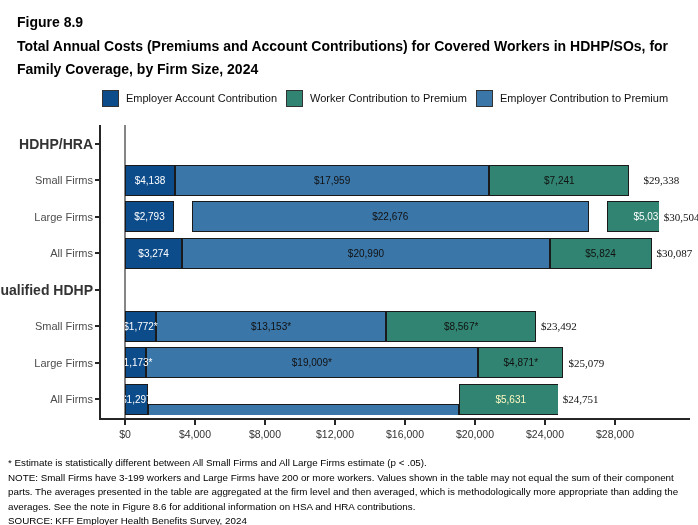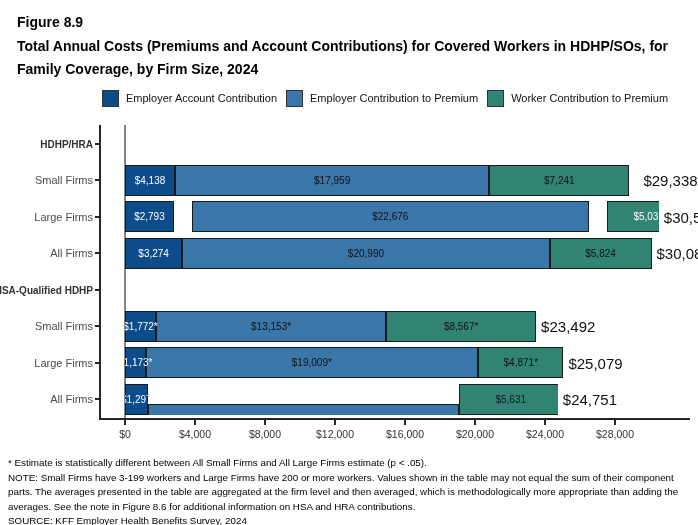--- a/index.html
+++ b/index.html
@@ -12,53 +12,53 @@
   .chart-title{font-size:14px;font-weight:bold;line-height:23px;width:660px;margin-top:2px;}
   .legend{position:absolute;left:102px;top:87px;height:22px;display:flex;align-items:center;}
   .legend-item{display:flex;align-items:center;margin-right:9px;}
   .legend-swatch{width:17px;height:17px;border:1.5px solid #333;box-sizing:border-box;margin-right:7px;flex:none;}
   .legend-label{font-size:11px;color:#111;white-space:nowrap;}
   #chart{position:absolute;left:0;top:112px;width:698px;height:342px;}
   #chart *{box-sizing:border-box;}
   .axis-line{position:absolute;background:#262626;}
   .grid-zero{position:absolute;width:2px;background:#858585;z-index:0;}
   .row-label{position:absolute;white-space:nowrap;font-size:11px;color:#4d4d4d;transform:translateY(-50%);z-index:1;}
-  .row-label.section{font-size:10px;font-weight:bold;color:#333;}
+  .row-label.section{font-size:14px;font-weight:bold;color:#333;}
   .cat-tick{position:absolute;height:2px;background:#262626;z-index:1;}
   .x-tick{position:absolute;width:1.5px;background:#262626;}
   .x-tick-label{position:absolute;font-size:10.5px;color:#333;text-align:center;width:60px;}
   .bar{position:absolute;display:flex;overflow:hidden;z-index:2;}
   .bar-segment{flex:none;height:100%;border:1px solid #1a1a1a;display:flex;align-items:center;justify-content:center;}
   .seg-label{position:relative;font-size:10px;white-space:nowrap;z-index:3;}
-  .total-label{position:absolute;font-size:15px;color:#111;white-space:nowrap;transform:translateY(-50%);z-index:2;}
+  .total-label{position:absolute;font-size:11px;color:#111;white-space:nowrap;transform:translateY(-50%);z-index:2;font-family:Liberation Serif, serif;}
   .footnotes{position:absolute;left:8px;top:456px;width:686px;font-size:9.8px;line-height:14.6px;color:#000;}
   .footnotes p{margin:0;padding:0;}
 </style>
 </head>
 <body>
 
 <div class="page">
 
   <div class="title-block">
     <div class="figure-label">Figure 8.9</div>
     <div class="chart-title">Total Annual Costs (Premiums and Account Contributions) for Covered Workers in HDHP/SOs, for Family Coverage, by Firm Size, 2024</div>
   </div>
 
   <div class="legend">
       <div class="legend-item">
         <div class="legend-swatch" style="background: rgb(13, 76, 139);"></div>
         <div class="legend-label">Employer Account Contribution</div>
       </div>
       <div class="legend-item">
+        <div class="legend-swatch" style="background: rgb(49, 132, 113);"></div>
+        <div class="legend-label">Worker Contribution to Premium</div>
+      </div>
+      <div class="legend-item">
         <div class="legend-swatch" style="background: rgb(59, 118, 168);"></div>
         <div class="legend-label">Employer Contribution to Premium</div>
-      </div>
-      <div class="legend-item">
-        <div class="legend-swatch" style="background: rgb(49, 132, 113);"></div>
-        <div class="legend-label">Worker Contribution to Premium</div>
       </div>
     </div>
 
   <div id="chart">
       <div class="grid-zero" style="left: 124px; top: 13px; height: 293px;"></div>
       <div class="axis-line" style="left: 99px; top: 13px; width: 2px; height: 295px;"></div>
       <div class="axis-line" style="left: 99px; top: 306px; width: 591px; height: 2px;"></div>
       <div class="x-tick" style="left: 124.25px; top: 308px; height: 5px;"></div>
       <div class="x-tick-label" style="left: 95px; top: 316px;">$0</div>
       <div class="x-tick" style="left: 194.25px; top: 308px; height: 5px;"></div>
@@ -151,21 +151,21 @@
       <div class="total-label" style="left: 568.428px; top: 250.5px;">$25,079</div>
       <div class="cat-tick" style="left: 95px; top: 286px; width: 4px;"></div>
       <div class="row-label" style="right: 605px; top: 287px;">All Firms</div>
       <div class="bar" style="left: 125px; top: 271.5px; height: 31px; width: 432.81px;">
         <div class="bar-segment" style="width: 22.6975px; background: rgb(13, 76, 139); color: rgb(255, 255, 255);">
           <div class="seg-label">$1,297</div>
         </div>
         <div class="bar-segment" style="width: 311.57px; background: rgb(59, 118, 168); color: rgb(17, 17, 17); margin-top: 20px;">
           <div class="seg-label">$17,804</div>
         </div>
-        <div class="bar-segment" style="width: 103px; background: rgb(49, 132, 113); color: #0f172a;">
+        <div class="bar-segment" style="width: 103px; background: rgb(49, 132, 113); color: #fef9c3;">
           <div class="seg-label">$5,631</div>
         </div>
       </div>
       <div class="total-label" style="left: 562.81px; top: 287px;">$24,751</div>
     </div>
 
   <div class="footnotes">
     <p>* Estimate is statistically different between All Small Firms and All Large Firms estimate (p &lt; .05).</p>
     <p>NOTE: Small Firms have 3-199 workers and Large Firms have 200 or more workers. Values shown in the table may not equal the sum of their component parts. The averages presented in the table are aggregated at the firm level and then averaged, which is methodologically more appropriate than adding the averages. See the note in Figure 8.6 for additional information on HSA and HRA contributions.</p>
     <p>SOURCE: KFF Employer Health Benefits Survey, 2024</p>

